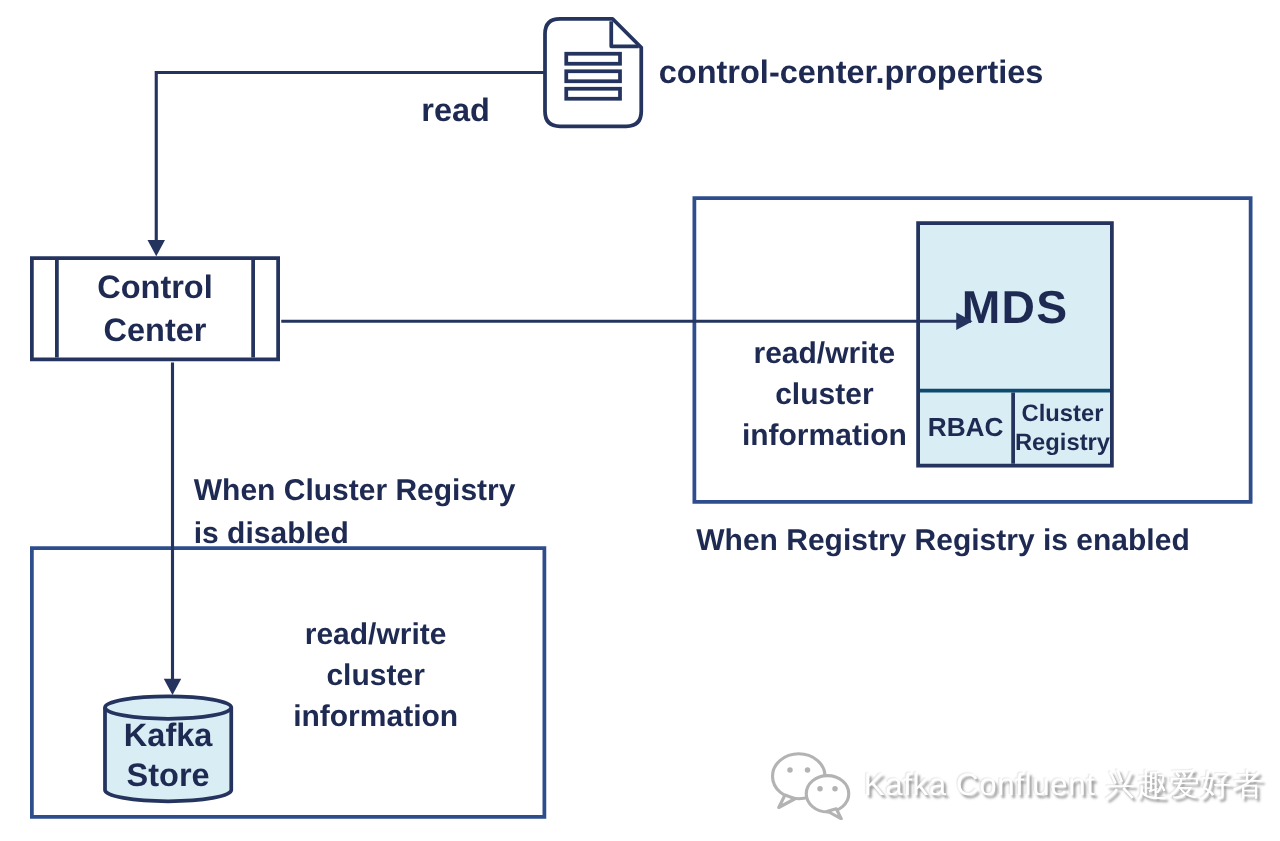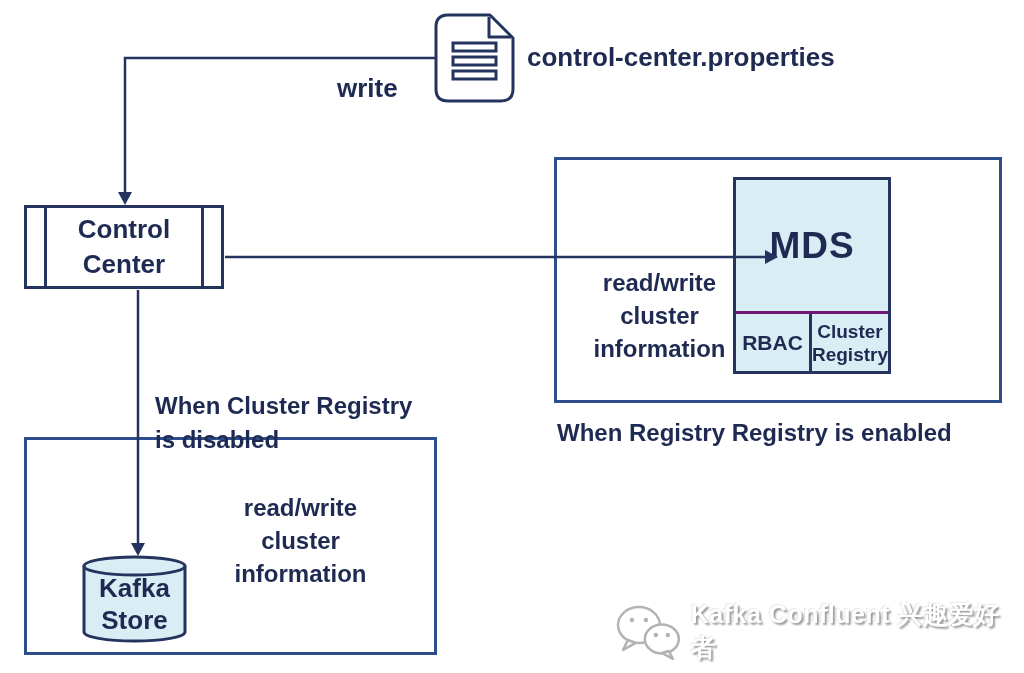--- a/index.html
+++ b/index.html
@@ -28,42 +28,42 @@
   #cc-line-right{right:17px;}
   #cc-label{font-size:26px;line-height:35px;}
 
   
   #mds-box{
     position:absolute;left:733px;top:177px;width:158px;height:197px;
     border:3px solid #24345f;box-sizing:border-box;background:#d9edf5;
     display:flex;flex-direction:column;
   }
   #mds-top{flex:1;display:flex;align-items:center;justify-content:center;font-size:37px;letter-spacing:1px;}
-  #mds-bottom{height:57px;border-top:3px solid #701a75;display:flex;}
+  #mds-bottom{height:57px;border-top:3px solid #0c4a6e;display:flex;}
   #rbac-cell{width:73px;border-right:3px solid #24345f;display:flex;align-items:center;justify-content:center;font-size:21px;}
   #cr-cell{flex:1;display:flex;align-items:center;justify-content:center;font-size:19px;line-height:23px;}
 
   
   #file-label{left:527px;top:27px;font-size:26px;margin-top:15px;}
   #read-label{left:337px;top:73px;font-size:26px;}
   #rw-right{left:577px;top:266px;width:165px;font-size:24px;line-height:33px;}
   #caption-enabled{left:557px;top:419px;font-size:24px;}
-  #cond-disabled{left:155px;top:389px;font-size:24px;line-height:34px;}
+  #cond-disabled{left:155px;top:376px;font-size:24px;line-height:34px;}
   #rw-bottom{left:218px;top:491px;width:165px;font-size:24px;line-height:33px;}
   #local-store-label{left:84px;top:572px;width:101px;font-size:26px;line-height:32px;}
 
   
   #connectors{position:absolute;left:0;top:0;width:1024px;height:673px;pointer-events:none;}
 
   
   #watermark{
     position:absolute;left:612px;top:598px;display:flex;align-items:center;gap:7px;
   }
   #watermark-text{
-    font-size:25px;font-weight:700;color:#ffffff;
+    font-size:25px;font-weight:400;color:#ffffff;
     text-shadow:2px 2px 2px #9a9a9a, -1px -1px 1px #e8e8e8;
     letter-spacing:0.5px;
   }
 </style>
 </head>
 <body>
 
 <div id="canvas">
 
   <div id="right-box" class="frame"></div>
@@ -110,21 +110,21 @@
       <polygon points="131,543 145,543 138,556" fill="#24345f"></polygon>
     </g>
 
     <g>
       <path d="M 84 566 L 84 632 A 50.5 9 0 0 0 185 632 L 185 566" fill="#d9edf5" stroke="#24345f" stroke-width="3"></path>
       <ellipse cx="134.5" cy="566" rx="50.5" ry="9" fill="#d9edf5" stroke="#24345f" stroke-width="3"></ellipse>
     </g>
   </svg>
 
   <div id="file-label" class="abs navy">control-center.properties</div>
-  <div id="read-label" class="abs navy">write</div>
+  <div id="read-label" class="abs navy">read</div>
   <div id="rw-right" class="abs navy pre center">read/write
 cluster
 information</div>
   <div id="caption-enabled" class="abs navy">When Registry Registry is enabled</div>
   <div id="cond-disabled" class="abs navy pre">When Cluster Registry
 is disabled</div>
   <div id="rw-bottom" class="abs navy pre center">read/write
 cluster
 information</div>
   <div id="local-store-label" class="abs navy pre center">Kafka

